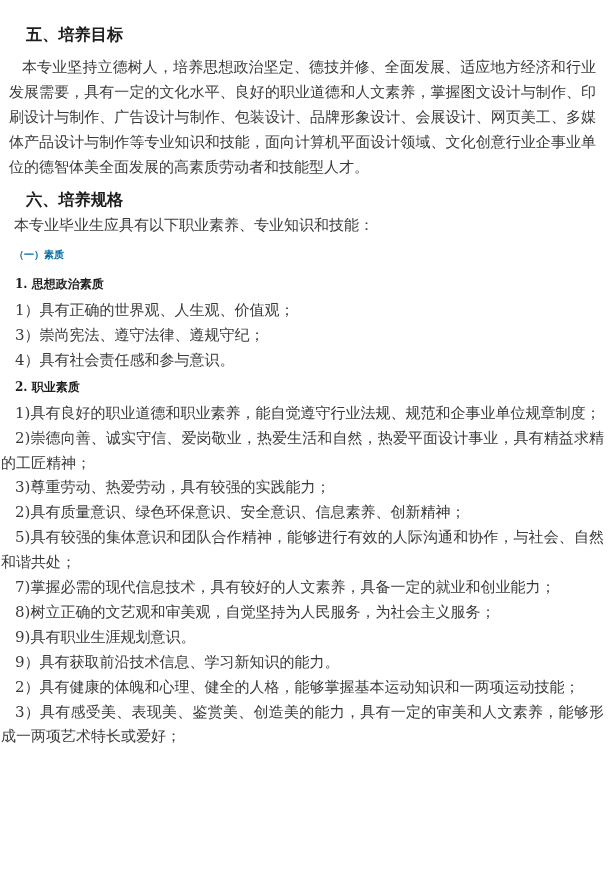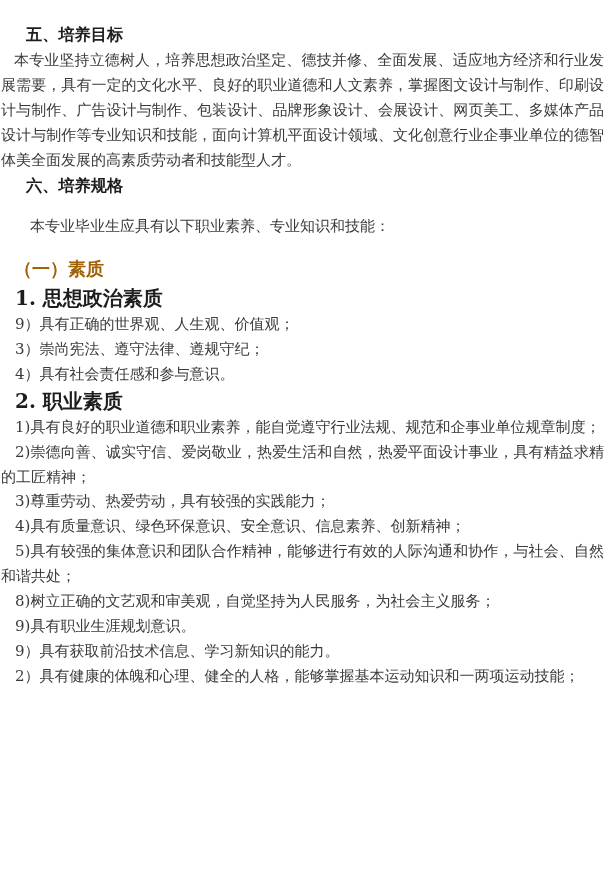--- a/index.html
+++ b/index.html
@@ -17,34 +17,34 @@
     text-align:justify;
   }
   .sec-heading {
     font-family:"Liberation Sans","DejaVu Sans",sans-serif;
     font-weight:bold;
     font-size:16.2px;
     color:#1d1d1d;
     margin:1px 0 1px 25px;
     text-align:left;
   }
-  .para   { margin:0; text-indent:13px; }
-  .intro  { margin:16px; text-indent:13px; }
+  .para   { margin:8px; text-indent:13px; }
+  .intro  { margin:0; text-indent:13px; }
   .subsection {
     font-family:"Liberation Sans","DejaVu Sans",sans-serif;
     font-weight:bold;
-    font-size:18px;
-    color:#a16207;
-    margin:18px 0 4px;
+    font-size:10px;
+    color:#0369a1;
+    margin:5px 0 4px;
     padding-left:13px;
     text-align:left;
   }
   .group-title {
     font-weight:bold;
-    font-size:20px;
+    font-size:12px;
     color:#1d1d1d;
     margin:2px 0 1px;
     padding-left:14px;
     text-align:left;
   }
   .item { margin:0; text-indent:14px; }
 </style>
 </head>
 <body>
 
@@ -54,29 +54,31 @@
 
   <p class="para">本专业坚持立德树人，培养思想政治坚定、德技并修、全面发展、适应地方经济和行业发展需要，具有一定的文化水平、良好的职业道德和人文素养，掌握图文设计与制作、印刷设计与制作、广告设计与制作、包装设计、品牌形象设计、会展设计、网页美工、多媒体产品设计与制作等专业知识和技能，面向计算机平面设计领域、文化创意行业企事业单位的德智体美全面发展的高素质劳动者和技能型人才。</p>
 
   <h2 class="sec-heading">六、培养规格</h2>
 
   <p class="intro">本专业毕业生应具有以下职业素养、专业知识和技能：</p>
 
   <h3 class="subsection">（一）素质</h3>
 
   <h4 class="group-title">1. 思想政治素质</h4>
-  <p class="item">9）具有正确的世界观、人生观、价值观；</p>
+  <p class="item">1）具有正确的世界观、人生观、价值观；</p>
   <p class="item">3）崇尚宪法、遵守法律、遵规守纪；</p>
   <p class="item">4）具有社会责任感和参与意识。</p>
 
   <h4 class="group-title">2. 职业素质</h4>
   <p class="item">1)具有良好的职业道德和职业素养，能自觉遵守行业法规、规范和企事业单位规章制度；</p>
   <p class="item">2)崇德向善、诚实守信、爱岗敬业，热爱生活和自然，热爱平面设计事业，具有精益求精的工匠精神；</p>
   <p class="item">3)尊重劳动、热爱劳动，具有较强的实践能力；</p>
-  <p class="item">4)具有质量意识、绿色环保意识、安全意识、信息素养、创新精神；</p>
+  <p class="item">2)具有质量意识、绿色环保意识、安全意识、信息素养、创新精神；</p>
   <p class="item">5)具有较强的集体意识和团队合作精神，能够进行有效的人际沟通和协作，与社会、自然和谐共处；</p>
+  <p class="item">7)掌握必需的现代信息技术，具有较好的人文素养，具备一定的就业和创业能力；</p>
   <p class="item">8)树立正确的文艺观和审美观，自觉坚持为人民服务，为社会主义服务；</p>
   <p class="item">9)具有职业生涯规划意识。</p>
   <p class="item">9）具有获取前沿技术信息、学习新知识的能力。</p>
 
   <p class="item">2）具有健康的体魄和心理、健全的人格，能够掌握基本运动知识和一两项运动技能；</p>
+  <p class="item">3）具有感受美、表现美、鉴赏美、创造美的能力，具有一定的审美和人文素养，能够形成一两项艺术特长或爱好；</p>
 
 </div>
 
 </body></html>

